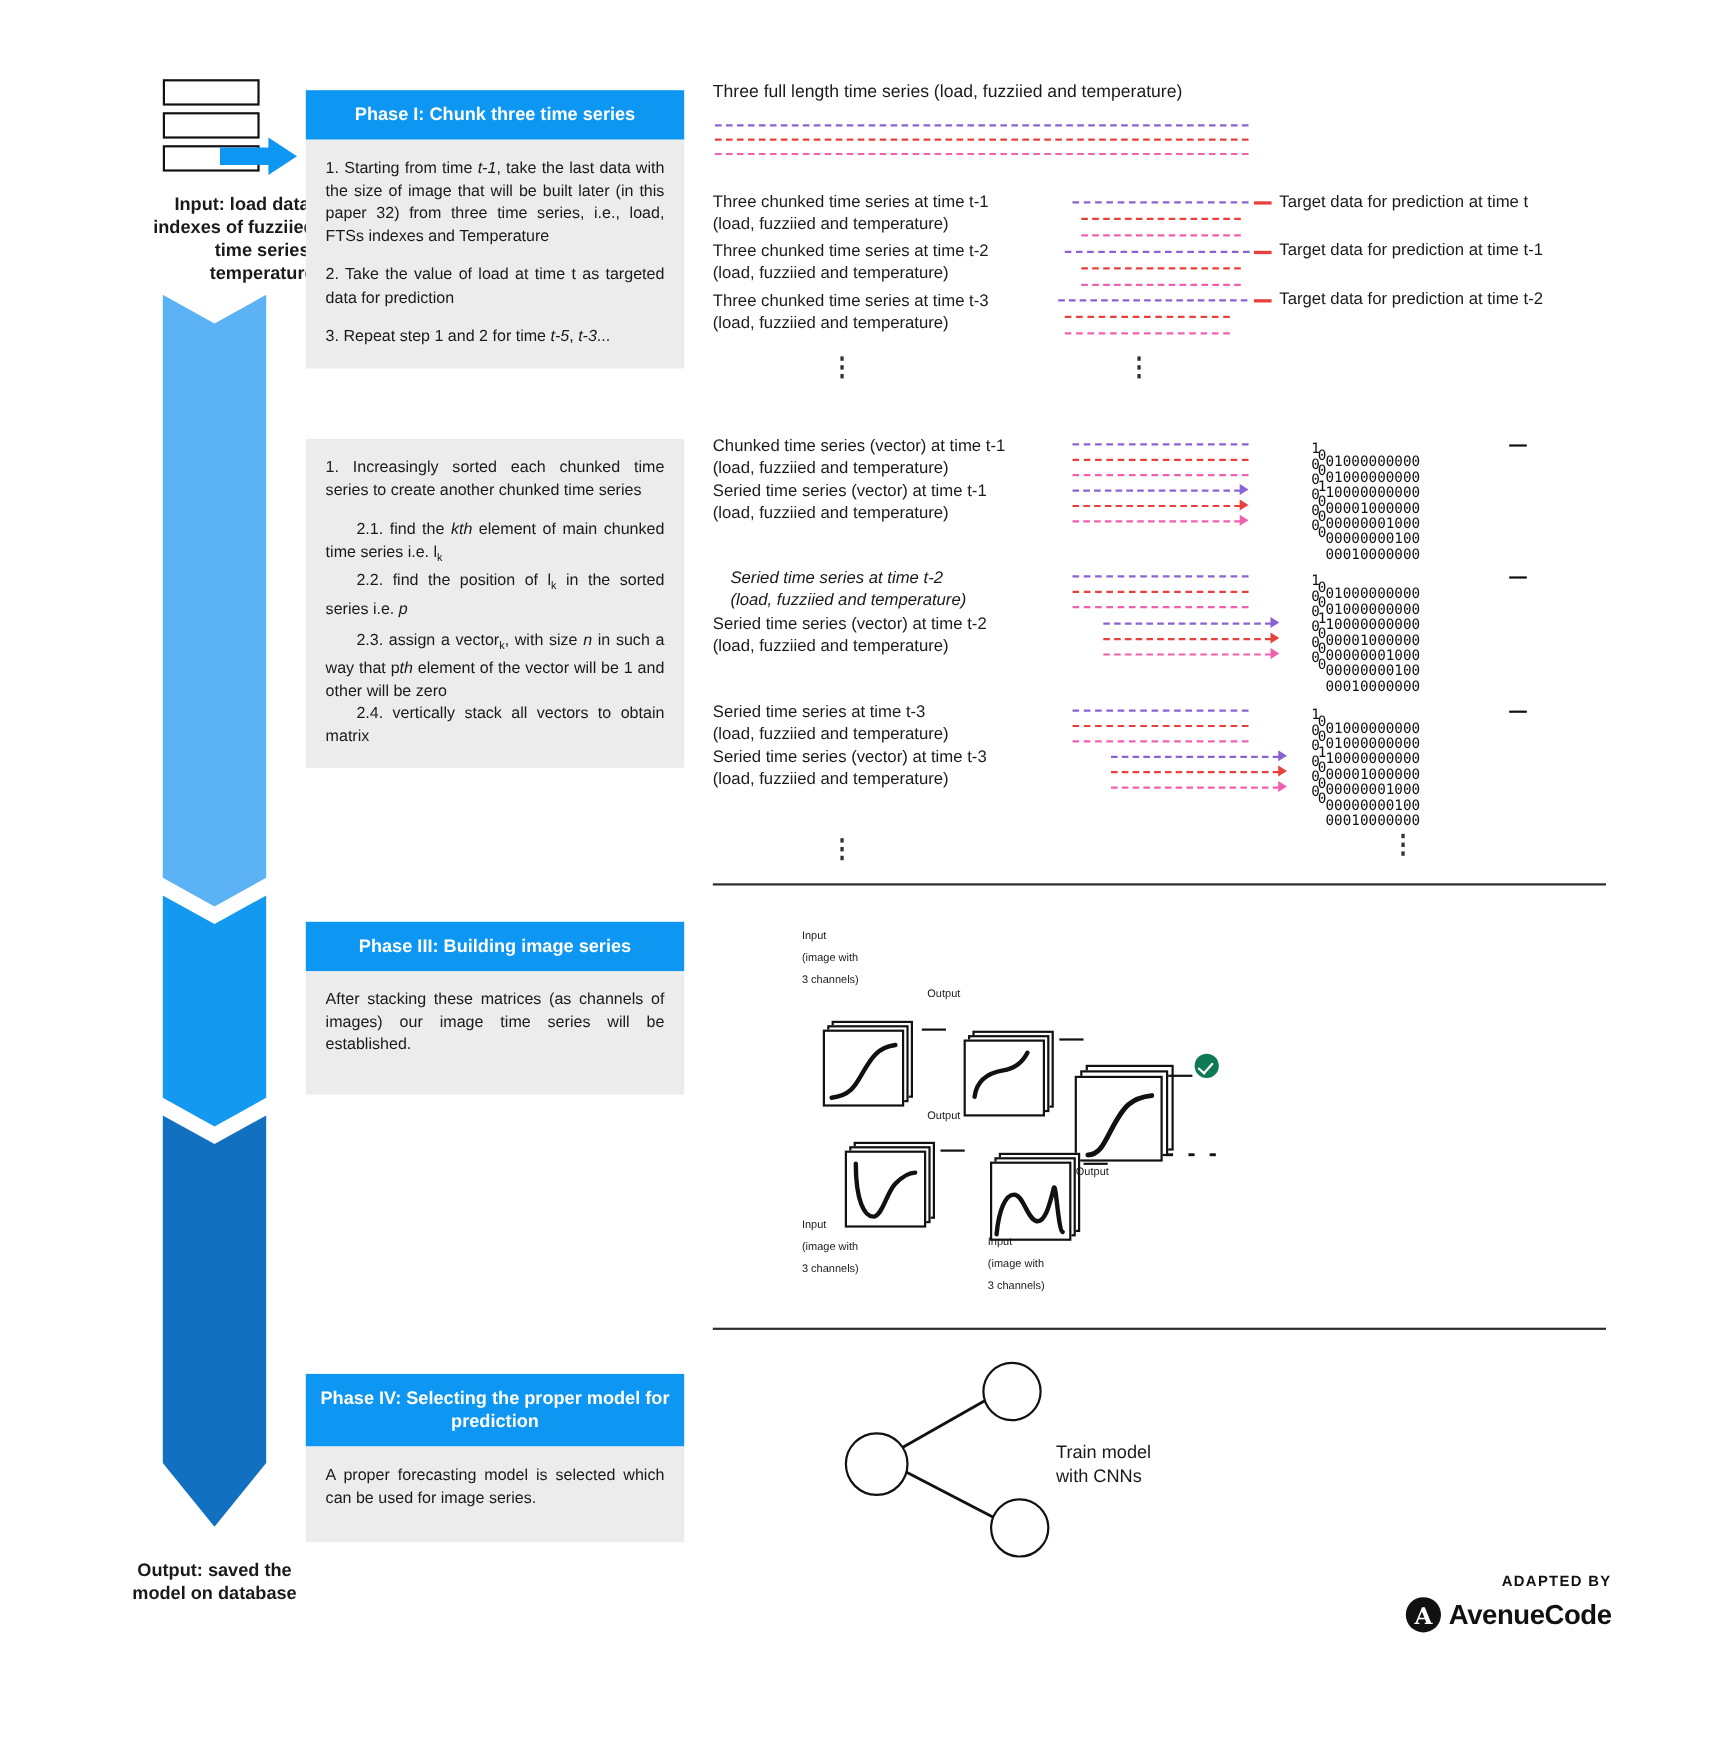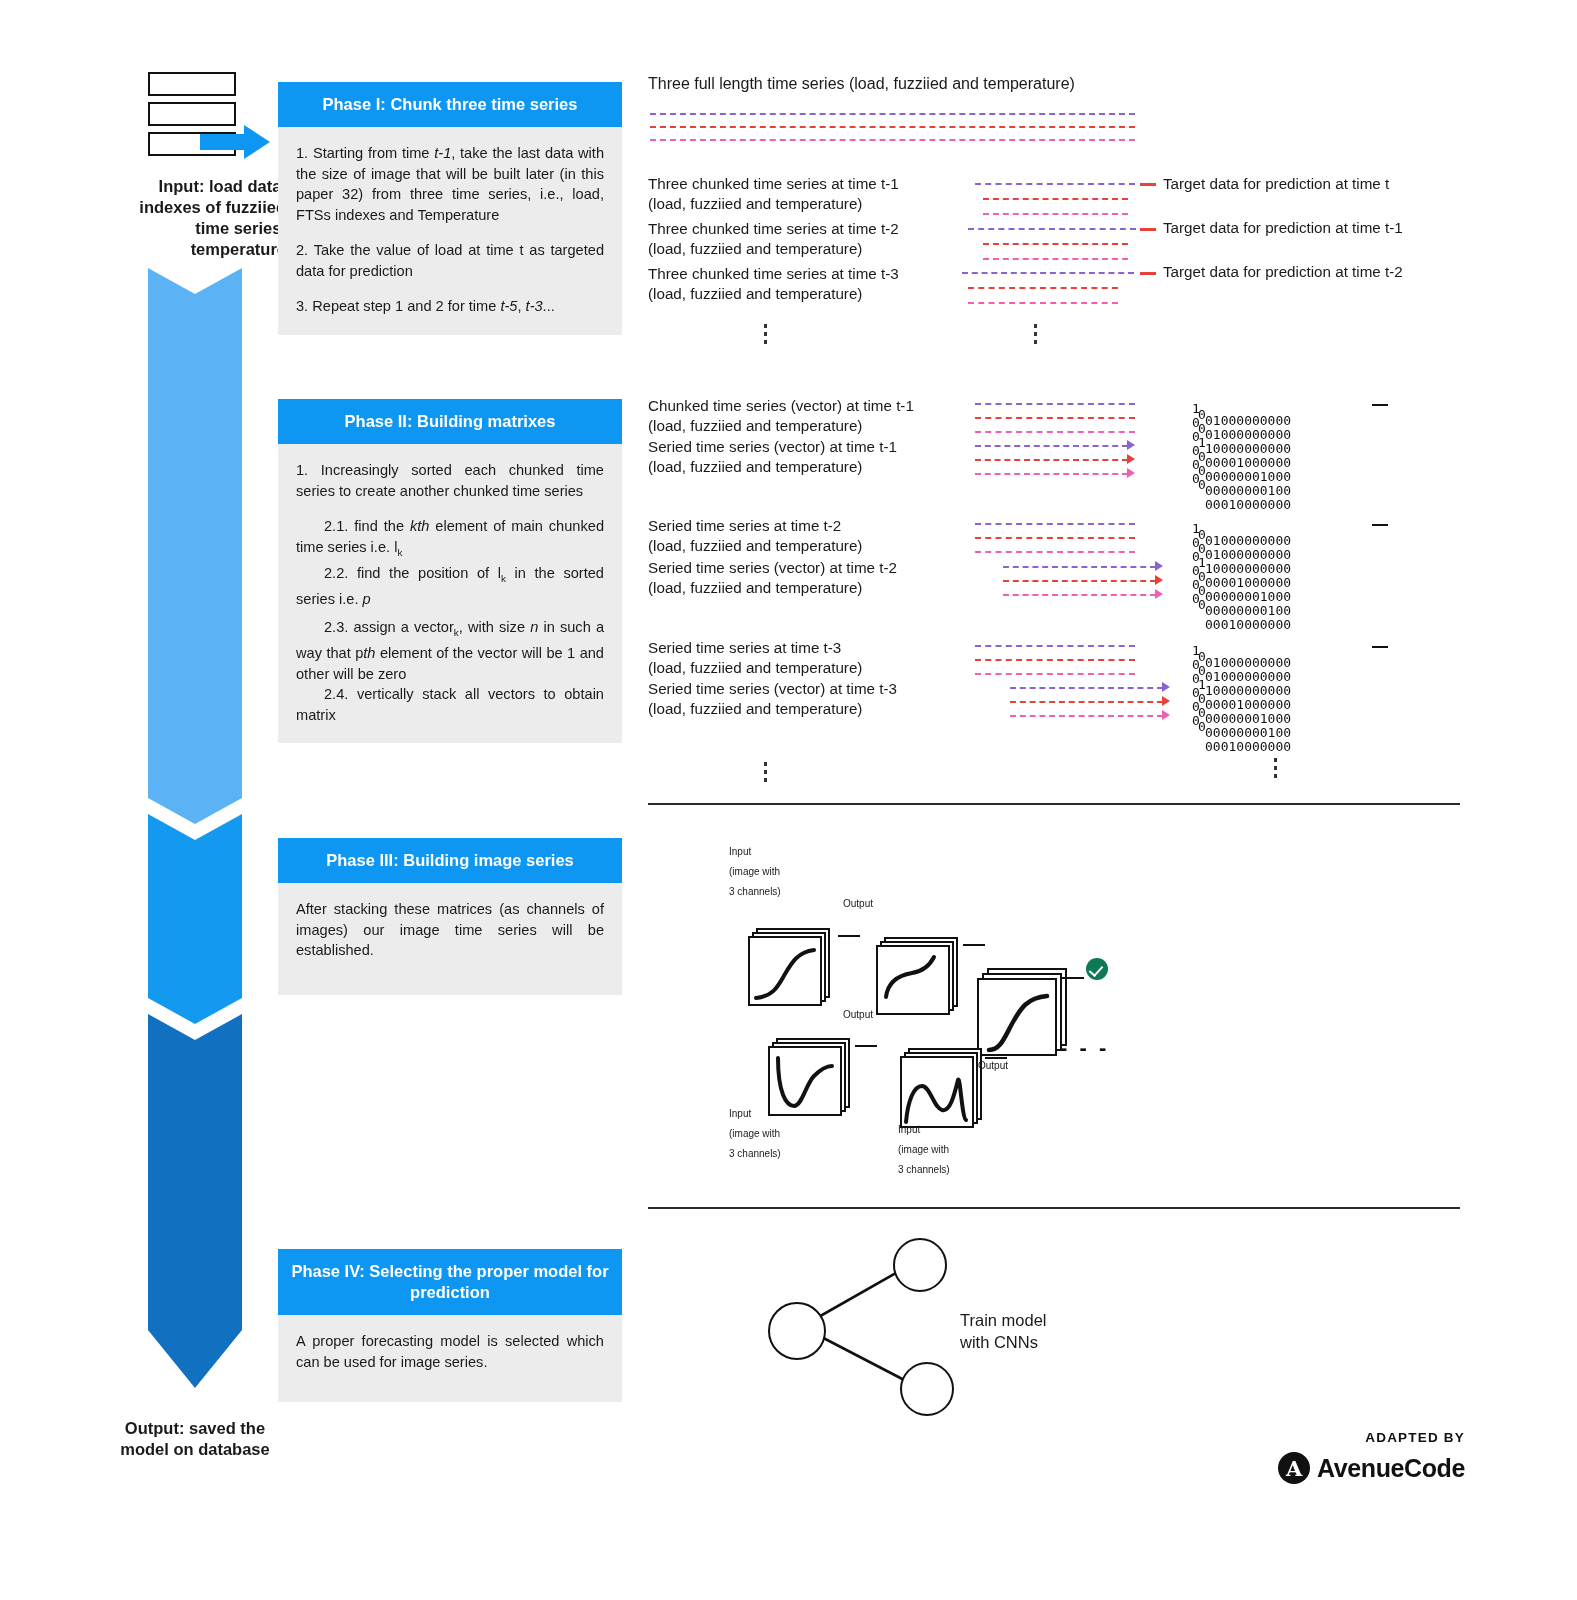--- a/index.html
+++ b/index.html
@@ -106,21 +106,20 @@
 <div class="abs card" id="card1">
   <div class="hd">Phase I: Chunk three time series</div>
   <div class="bd">
     <p>1. Starting from time <span class="it">t-1</span>, take the last data with the size of image that will be built later (in this paper 32) from three time series, i.e., load, FTSs indexes and Temperature</p>
     <p>2. Take the value of load at time t as targeted data for prediction</p>
     <p>3. Repeat step 1 and 2 for time <span class="it">t-5</span>, <span class="it">t-3</span>...</p>
   </div>
 </div>
 
 <div class="abs card" id="card2">
-  <div class="hd">Phase II: Building matrixes</div>
   <div class="bd">
     <p>1. Increasingly sorted each chunked time series to create another chunked time series</p>
     <p style="margin-bottom:0"><span style="display:inline-block;width:28px"></span>2.1. find the <span class="it">kth</span> element of main chunked time series i.e. l<sub>k</sub></p>
     <p style="margin-bottom:7px"><span style="display:inline-block;width:28px"></span>2.2. find the position of l<sub>k</sub> in the sorted series i.e. <span class="it">p</span></p>
     <p style="margin-bottom:0"><span style="display:inline-block;width:28px"></span>2.3. assign a vector<sub>k</sub>, with size <span class="it">n</span> in such a way that p<span class="it">th</span> element of the vector will be 1 and other will be zero</p>
     <p style="margin-bottom:0"><span style="display:inline-block;width:28px"></span>2.4. vertically stack all vectors to obtain matrix</p>
   </div>
 </div>
 
 <div class="abs card" id="card3">
@@ -185,21 +184,21 @@
 <div class="dline" style="left:975px;top:403px;width:160px;border-color:#8a63d2;"></div>
 <div class="dline" style="left:975px;top:417px;width:160px;border-color:#e8403a;"></div>
 <div class="dline" style="left:975px;top:431px;width:160px;border-color:#f05fb0;"></div>
 <div class="dline" style="left:975px;top:445px;width:153px;border-color:#8a63d2;"></div>
 <div class="arrowhead" style="left:1127px;top:440px;border-left:8px solid #8a63d2;"></div>
 <div class="dline" style="left:975px;top:459px;width:153px;border-color:#e8403a;"></div>
 <div class="arrowhead" style="left:1127px;top:454px;border-left:8px solid #e8403a;"></div>
 <div class="dline" style="left:975px;top:473px;width:153px;border-color:#f05fb0;"></div>
 <div class="arrowhead" style="left:1127px;top:468px;border-left:8px solid #f05fb0;"></div>
 
-<div class="abs rlabel" style="left:648px;top:516px;white-space:pre-line;">Seried time series at time t-2
+<div class="abs rlabel" style="left:664px;top:516px;white-space:pre-line;font-style:italic;">Seried time series at time t-2
 (load, fuzziied and temperature)</div>
 <div class="abs rlabel" style="left:648px;top:558px;white-space:pre-line;">Seried time series (vector) at time t-2
 (load, fuzziied and temperature)</div>
 <div class="dline" style="left:975px;top:523px;width:160px;border-color:#8a63d2;"></div>
 <div class="dline" style="left:975px;top:537px;width:160px;border-color:#e8403a;"></div>
 <div class="dline" style="left:975px;top:551px;width:160px;border-color:#f05fb0;"></div>
 <div class="dline" style="left:1003px;top:566px;width:153px;border-color:#8a63d2;"></div>
 <div class="arrowhead" style="left:1155px;top:561px;border-left:8px solid #8a63d2;"></div>
 <div class="dline" style="left:1003px;top:580px;width:153px;border-color:#e8403a;"></div>
 <div class="arrowhead" style="left:1155px;top:575px;border-left:8px solid #e8403a;"></div>

